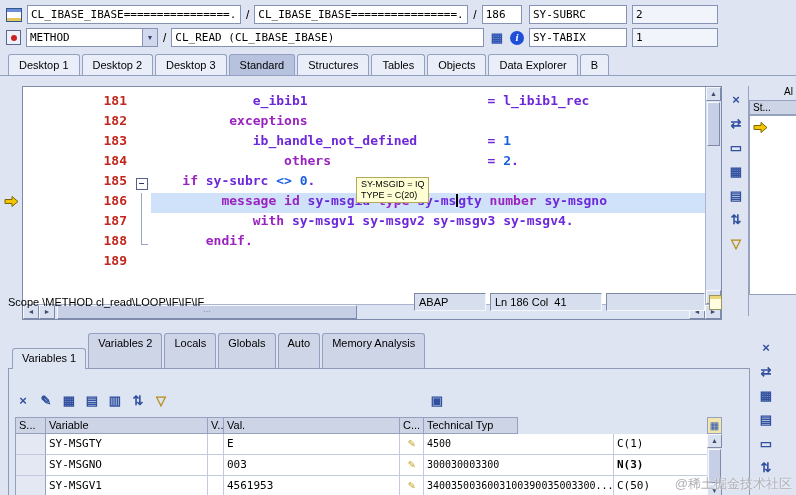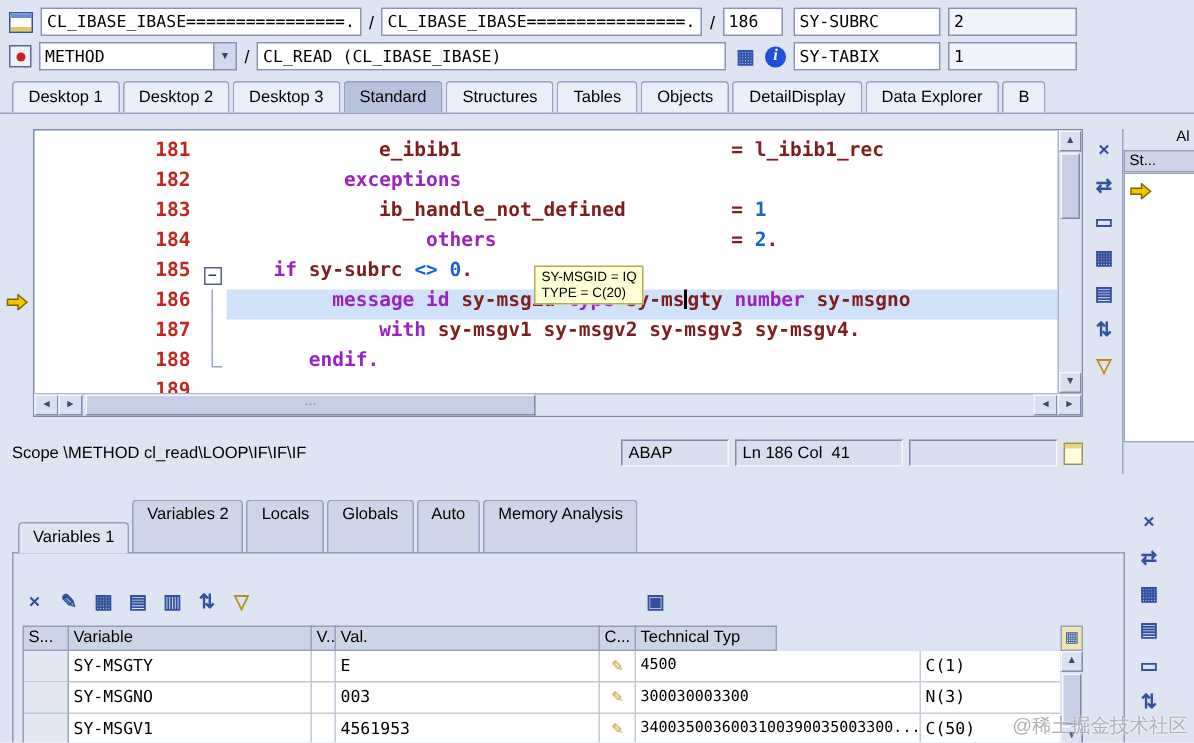--- a/index.html
+++ b/index.html
@@ -20,36 +20,36 @@
 .combo{display:flex;flex:none}
 .combo .tf{width:116px;border-right:none}
 .combo-btn{width:16px;height:19px;border:1px solid #8793b5;background:#cfd8ec;color:#33456e;font-size:7px;text-align:center;line-height:17px}
 #desktop-tabs{position:absolute;top:52px;left:0;width:796px;height:24px;display:flex;gap:2px;align-items:flex-end;padding-left:8px;border-bottom:1px solid #93a0c2;overflow:hidden}
 .tab{font-size:11px;padding:4px 10px 3px;border:1px solid #93a0c2;border-bottom:none;border-radius:3px 3px 0 0;background:#eaeef8;white-space:nowrap;height:21px}
 .tab.active{background:#b7c2de}
 .tab2{background:#cdd5e7;height:35px;padding:3px 9px 2px}
 .tab2.active{background:#dde4f2;margin-bottom:-1px;z-index:2;height:21px}
 #exec-arrow,#stack-arrow{position:absolute;width:15px;height:11px}
 #exec-arrow{left:4px;top:196px}
-#editor{position:absolute;left:22px;top:86px;width:700px;height:192px;border:1px solid #7e8aac;background:#fff;display:flex;flex-direction:column}
+#editor{position:absolute;left:22px;top:86px;width:700px;height:234px;border:1px solid #7e8aac;background:#fff;display:flex;flex-direction:column}
 #ed-main{flex:1;display:flex;overflow:hidden}
 #code-col{flex:1;padding-top:6px;overflow:hidden}
 .cl{display:flex;height:20px;line-height:20px;font:bold 13px "DejaVu Sans Mono",monospace;white-space:pre}
 .lnum{width:112px;text-align:right;padding-right:8px;color:var(--line-number,#c2251c);flex:none}
 .fold{width:16px;flex:none;position:relative}
 .f-start::before{content:"";position:absolute;left:1px;top:5px;width:10px;height:10px;border:1px solid #55608a;background:#fff}
 .f-start::after{content:"";position:absolute;left:4px;top:10px;width:5px;height:1px;background:#2a3560}
 .f-mid::before{content:"";position:absolute;left:6px;top:0;width:1px;height:100%;background:#9aa5c4}
 .f-end::before{content:"";position:absolute;left:6px;top:0;width:1px;height:11px;background:#9aa5c4}
 .f-end::after{content:"";position:absolute;left:6px;top:11px;width:7px;height:1px;background:#9aa5c4}
 .ctext{flex:1}
 .cur .ctext{background:var(--current-line,#cfe2fa)}
 .seg-kw{color:var(--keyword,#9a23c0)}
 .seg-num,.seg-op{color:var(--literal,#1a5fe0)}
-.seg-id{color:#7f1d1d}
+.seg-id{color:#6d28d9}
 .seg-caret{display:inline-block;width:0;height:13px;border-left:2px solid #000;vertical-align:-2px}
 #ed-vscroll{width:16px;flex:none;background:#dce3f2;border-left:1px solid #aab4cf;display:flex;flex-direction:column}
 .sb{flex:none;height:14px;background:#d9e0ef;border:1px solid;border-color:#f6f8fd #7f8aa9 #7f8aa9 #f6f8fd;font-size:7px;color:#3c4a6b;text-align:center;line-height:12px}
 #ed-vthumb{height:44px;margin:1px;background:#c6cfe6;border:1px solid;border-color:#f6f8fd #7f8aa9 #7f8aa9 #f6f8fd}
 #ed-hscroll{height:15px;flex:none;border-top:1px solid #aab4cf;background:#dce3f2;display:flex}
 .hbtn{width:16px;height:14px}
 #ed-hthumb{width:300px;height:14px;margin-left:2px;background:#c6cfe6;border:1px solid;border-color:#f6f8fd #7f8aa9 #7f8aa9 #f6f8fd;text-align:center;color:#7f8aa9;font-size:8px;line-height:12px}
 #ed-hfill,.hfill{flex:1}
 #tooltip{position:absolute;left:356px;top:177px;background:#ffffd6;border:1px solid #b3a95f;font:9px "Liberation Sans",sans-serif;line-height:11px;padding:1px 4px;z-index:20}
 #statusbar{position:absolute;left:8px;top:292px;width:714px;height:20px;display:flex;align-items:center;gap:4px}
@@ -121,21 +121,20 @@
   </div>
 
   <div id="desktop-tabs">
       <div class="tab">Desktop 1</div>
       <div class="tab">Desktop 2</div>
       <div class="tab">Desktop 3</div>
       <div class="tab active">Standard</div>
       <div class="tab">Structures</div>
       <div class="tab">Tables</div>
       <div class="tab">Objects</div>
-      <div class="tab">DetailDisplay</div>
       <div class="tab">Data Explorer</div>
       <div class="tab">B</div>
     </div>
 
   <span id="exec-arrow" style="top: 196px;">
     <svg width="15" height="11" viewBox="0 0 15 11">
         <path d="M1 3.5 H8 V0.5 L14 5.5 L8 10.5 V7.5 H1 Z" fill="#f5c400" stroke="#7a6700" stroke-width="1"></path>
       </svg>
   </span>
 
@@ -245,21 +244,21 @@
               <div class="vtd hex" style="width: 190px;">4500</div>
               <div class="vtd" style="width: 94px;">C(1)</div>
             </div>
             <div class="vtr">
               <div class="vtd sel" style="width: 30px;"></div>
               <div class="vtd" style="width: 162px;">SY-MSGNO</div>
               <div class="vtd" style="width: 16px;"></div>
               <div class="vtd" style="width: 176px;">003</div>
               <div class="vtd pencil" style="width: 24px;"><span class="pencil-g">✎</span></div>
               <div class="vtd hex" style="width: 190px;">300030003300</div>
-              <div class="vtd" style="width: 94px;">N(3)</div>
+              <div class="vtd" style="width: 94px; font-weight: bold;">N(3)</div>
             </div>
             <div class="vtr">
               <div class="vtd sel" style="width: 30px;"></div>
               <div class="vtd" style="width: 162px;">SY-MSGV1</div>
               <div class="vtd" style="width: 16px;"></div>
               <div class="vtd" style="width: 176px;">4561953</div>
               <div class="vtd pencil" style="width: 24px;"><span class="pencil-g">✎</span></div>
               <div class="vtd hex" style="width: 190px;">3400350036003100390035003300...</div>
               <div class="vtd" style="width: 94px;">C(50)</div>
             </div>

